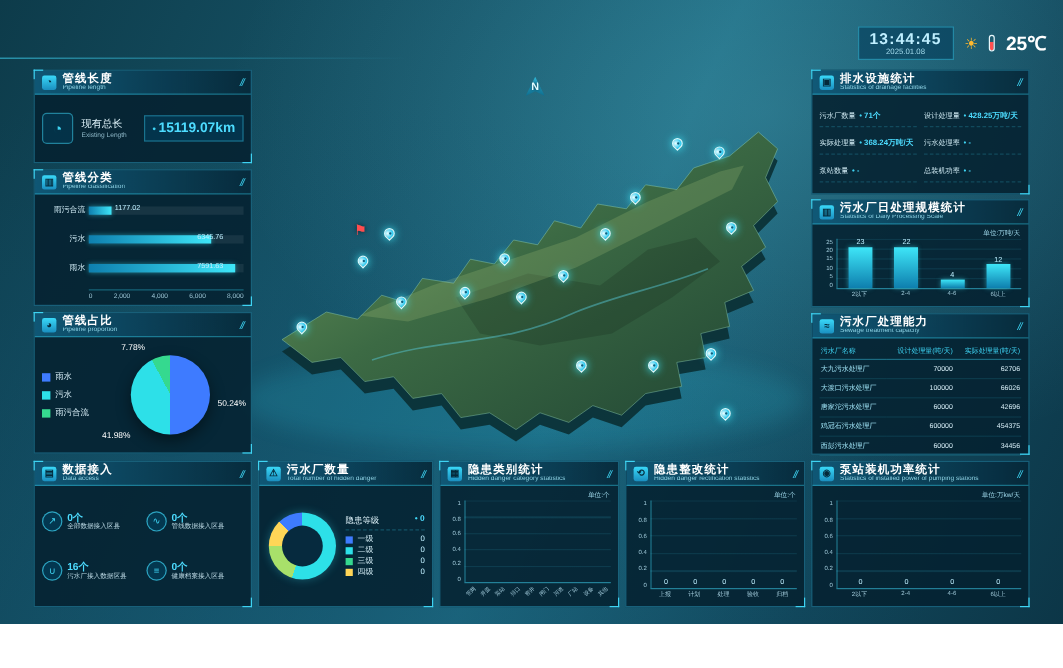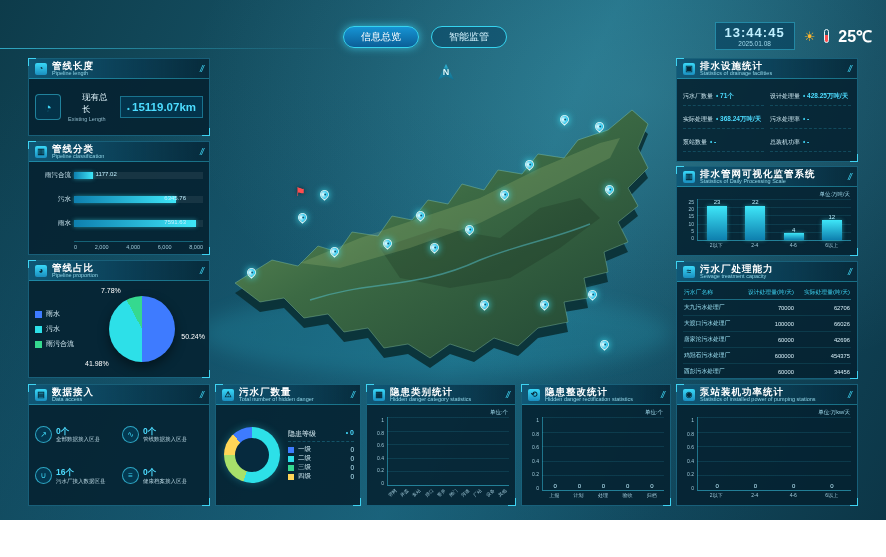--- a/index.html
+++ b/index.html
@@ -70,21 +70,21 @@
   #p-rect      { left:521px; top:384px; width:150px; height:122px; }
   #p-pump      { left:676px; top:384px; width:182px; height:122px; }
   #p-fac       { left:676px; top:58px;  width:182px; height:104px; }
   #p-scale     { left:676px; top:166px; width:182px; height:90px; }
   #p-capacity  { left:676px; top:261px; width:182px; height:118px; }
 
   
   .pl-row { display:flex; align-items:center; gap:7px; height:100%; }
   .pl-ico { width:26px; height:26px; flex:none; border:1px solid rgba(61,211,242,.5); border-radius:4px;
     display:flex; align-items:center; justify-content:center; color:#3ed3f2; font-size:13px; background:rgba(0,90,130,.25); }
-  .pl-cn { font-size:8.5px; color:#dff3fa;margin-left:14px; }
+  .pl-cn { font-size:8.5px; color:#dff3fa; }
   .pl-en { font-size:5.5px; color:#8fb9c9; }
   .pl-value { margin-left:auto; color:#4ddcff; font-size:11.5px; font-weight:bold; padding:4px 6px;
     border:1px solid rgba(61,211,242,.4); background:rgba(0,80,120,.35); white-space:nowrap; }
   .pl-value::before { content:"• "; color:#3ed3f2; font-size:8px; }
 
   
   .hchart { display:flex; flex-direction:column; justify-content:space-between; height:100%; padding-top:3px; }
   .hrow { display:flex; align-items:center; gap:3px; height:13px; }
   .hlabel { width:36px; flex:none; font-size:6.5px; color:#cfeaf4; text-align:right; }
   .htrack { flex:1; height:7px; background:rgba(255,255,255,.07); position:relative; }
@@ -189,24 +189,20 @@
         <path d="M55,235 L92,212 L118,218 L138,198 L158,204 L172,184 L198,188 L212,168 L232,172 L248,152 L268,156 L282,136 L304,142 L318,122 L342,126 L358,106 L384,110 L398,92 L428,82 L452,62 L468,76 L458,100 L468,120 L448,140 L458,158 L438,174 L448,194 L424,204 L428,224 L404,230 L408,250 L384,254 L388,274 L358,280 L338,298 L314,290 L294,304 L270,296 L250,310 L228,296 L204,300 L188,280 L164,284 L148,266 L124,270 L104,250 L80,254 Z" fill="url(#gLand)" stroke="rgba(159,227,192,0.4)" stroke-width="0.8"></path>
         <path d="M200,200 L260,180 L320,190 L360,160 L400,150 L420,170 L380,200 L330,230 L270,240 L220,230 Z" fill="#000" opacity="0.14"></path>
         <path d="M120,215 L180,190 L240,170 L300,150 L360,120 L420,95 L440,90 L430,110 L370,140 L300,175 L230,200 L160,220 Z" fill="#c6de8c" opacity="0.18"></path>
         <path d="M130,252 C190,232 235,242 300,212 C340,196 370,192 410,176" fill="none" stroke="#58cfe0" stroke-width="1.4" opacity="0.45"></path>
       </svg>
       <div class="compass">N</div>
     <div class="pin" style="left: 118px; top: 165px;"></div><div class="pin" style="left: 67px; top: 220px;"></div><div class="pin" style="left: 150px; top: 199px;"></div><div class="pin" style="left: 203px; top: 191px;"></div><div class="pin" style="left: 140px; top: 142px;"></div><div class="pin" style="left: 236px; top: 163px;"></div><div class="pin" style="left: 250px; top: 195px;"></div><div class="pin" style="left: 285px; top: 177px;"></div><div class="pin" style="left: 320px; top: 142px;"></div><div class="pin" style="left: 345px; top: 112px;"></div><div class="pin" style="left: 380px; top: 67px;"></div><div class="pin" style="left: 415px; top: 74px;"></div><div class="pin" style="left: 425px; top: 137px;"></div><div class="pin" style="left: 408px; top: 242px;"></div><div class="pin" style="left: 420px; top: 292px;"></div><div class="pin" style="left: 360px; top: 252px;"></div><div class="pin" style="left: 300px; top: 252px;"></div><span class="flag" style="left: 115px; top: 137px;">⚑</span></div>
 
     <div class="hdr">
       <div class="hdr-line"></div>
-      <div class="nav">
-        <button class="nav-btn active">信息总览</button>
-        <button class="nav-btn">智能监管</button>
-      </div>
       <div class="clock">
         <div class="timebox">
           <div class="time">13:44:45</div>
           <div class="date">2025.01.08</div>
         </div>
         <span class="sun">☀</span>
         <span class="thermo"></span>
         <span class="temp">25℃</span>
       </div>
     </div>
@@ -616,21 +612,21 @@
               <span class="fac-val">-</span>
             </div>
           </div>
       </div>
     </section>
 
     <section class="panel" id="p-scale">
       <header class="panel-hd">
         <span class="hd-ico">▥</span>
         <span class="hd-titles">
-            <span class="hd-cn">排水管网可视化监管系统</span>
+            <span class="hd-cn">污水厂日处理规模统计</span>
             <span class="hd-en">Statistics of Daily Processing Scale</span>
           </span>
         <span class="hd-slash">//</span>
       </header>
       <div class="panel-bd">
         <span class="unit">单位:万吨/天</span>
         <div class="vroot">
             <div class="vouter">
               <div class="vchart">
                 <div class="yaxis">

